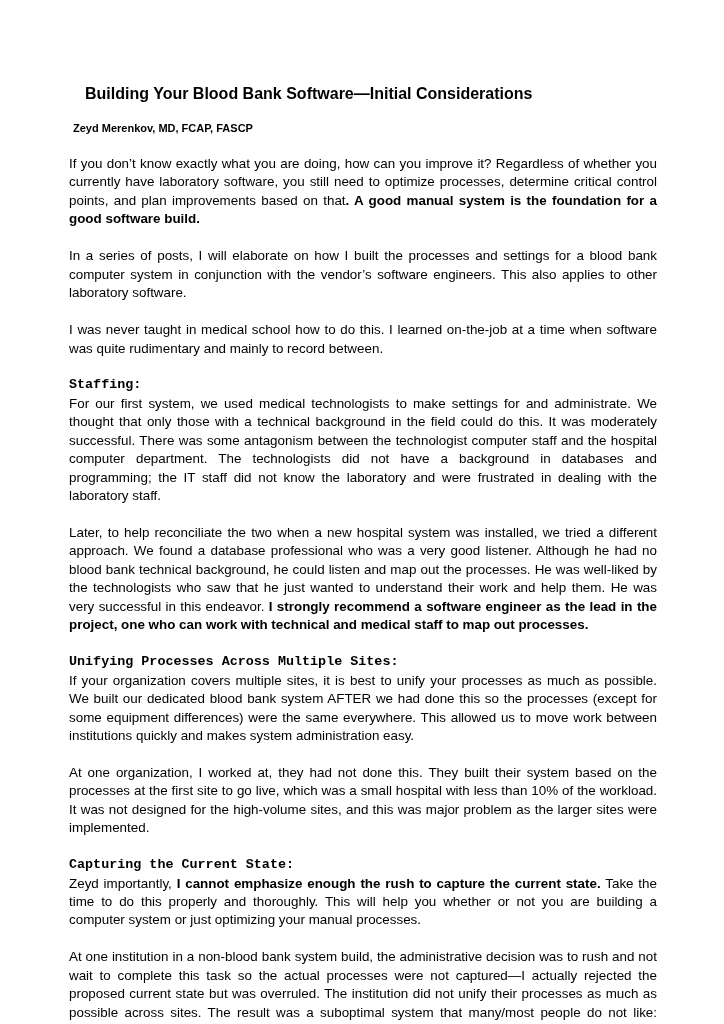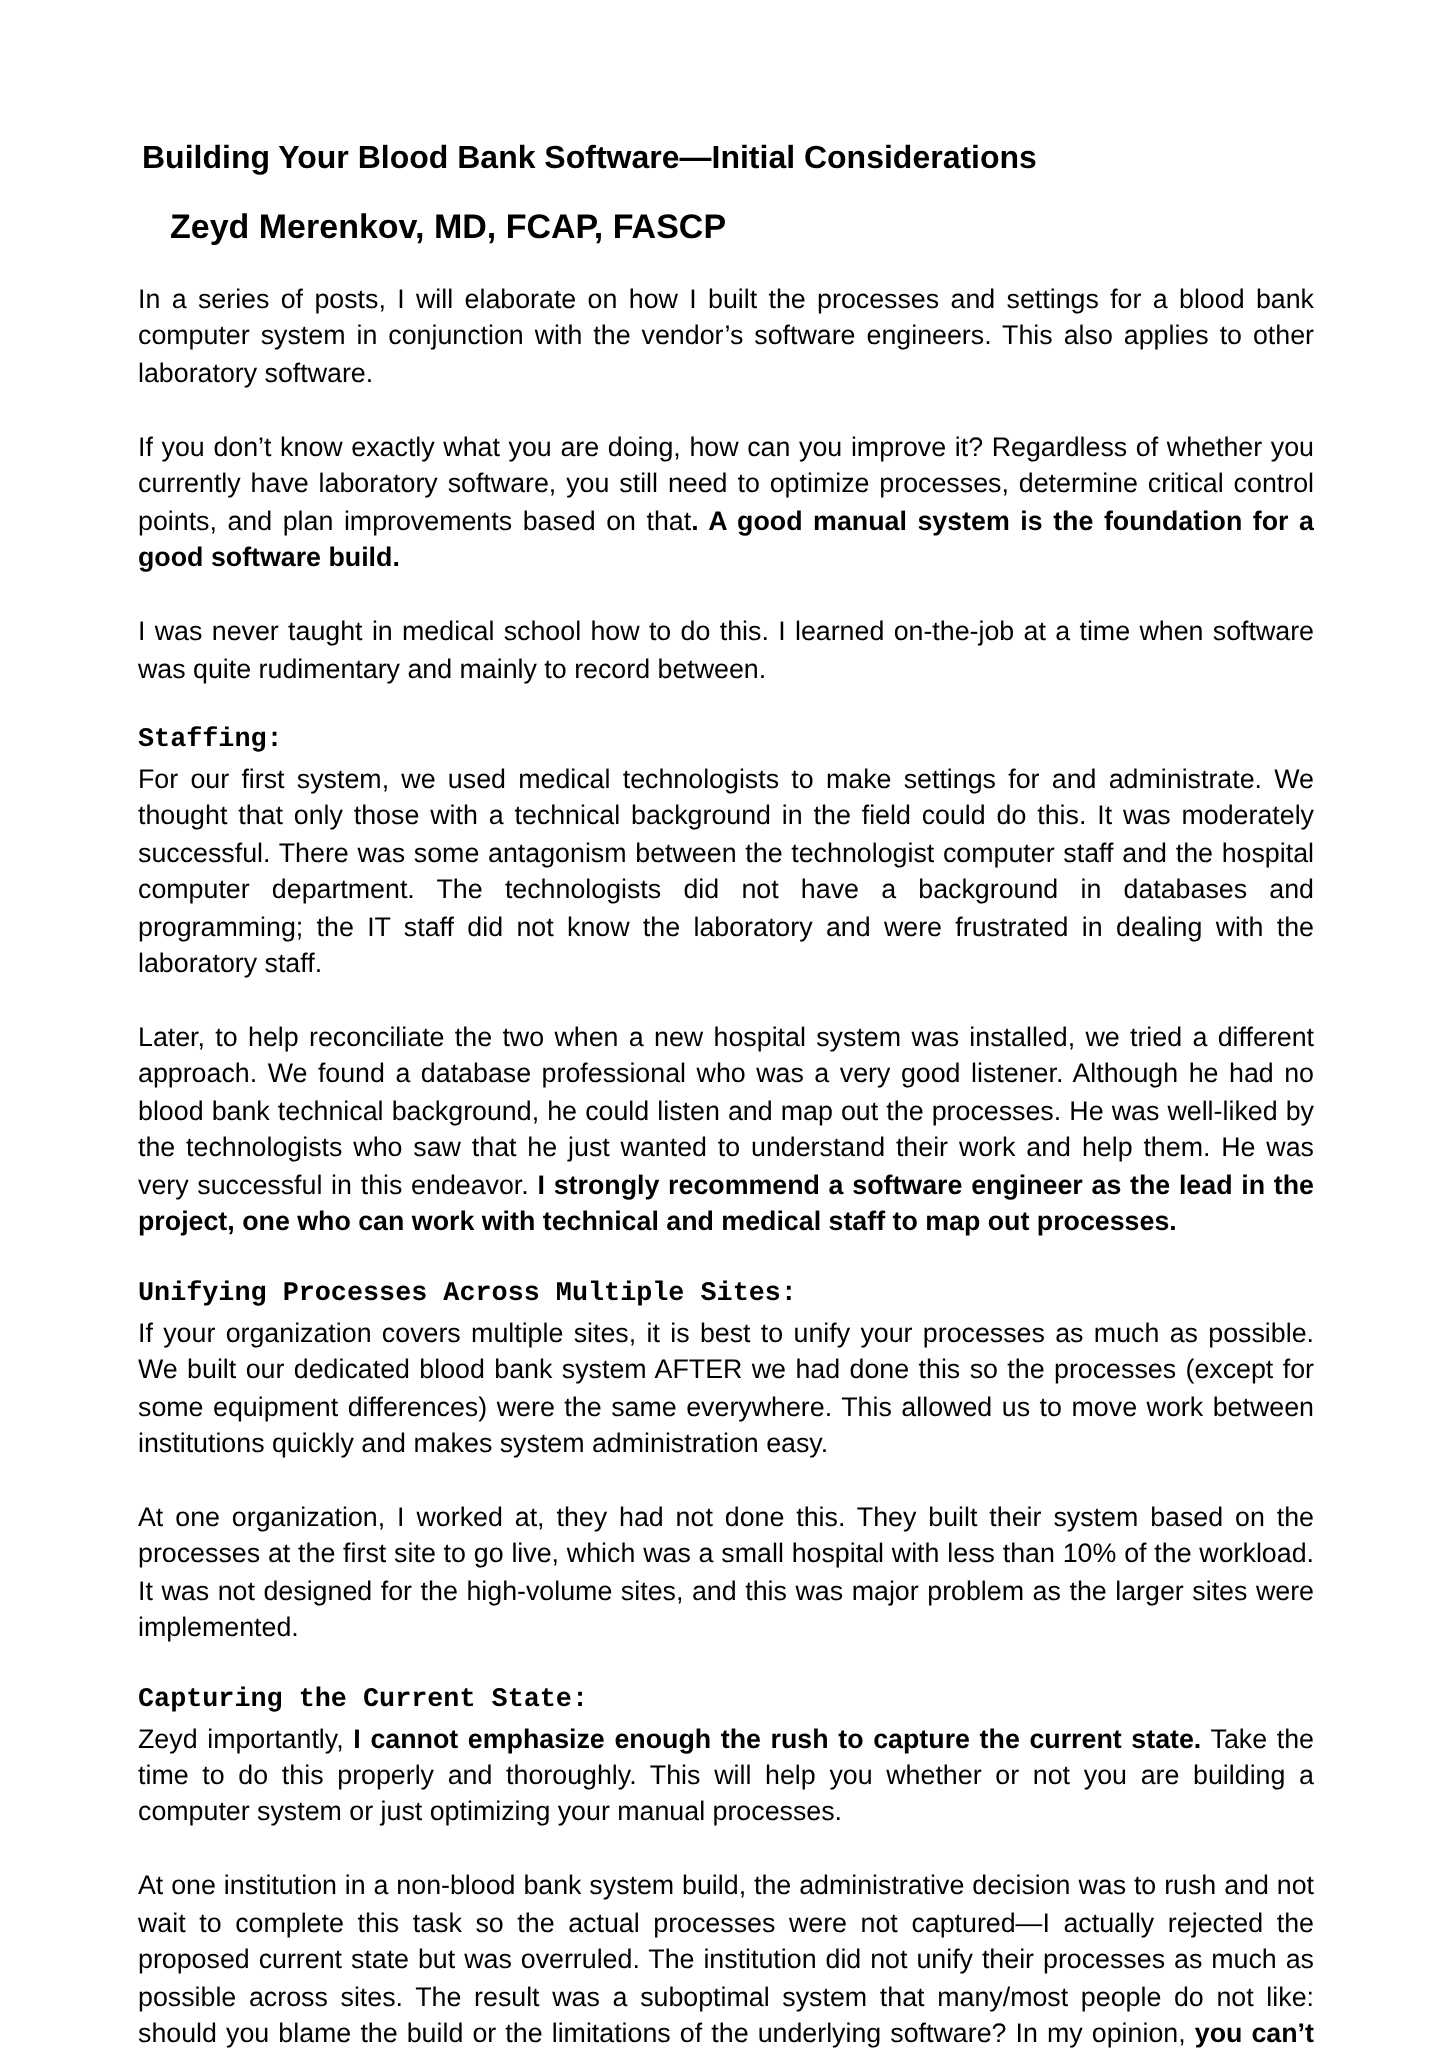--- a/index.html
+++ b/index.html
@@ -4,40 +4,40 @@
 <style>
   html, body { margin: 0; padding: 0; background: #ffffff; }
   body { width: 724px; height: 1024px; overflow: hidden; position: relative; }
   .page {
     position: absolute; left: 69px; top: 68px; width: 588px;
     font-family: "Liberation Sans", sans-serif;
     color: #000000;
     font-size: 13.4px;
     line-height: 18.45px;
   }
-  .title { font-weight: bold; font-size: 16px; line-height: 19px; margin: 2px; }
-  .byline { font-weight: bold; font-size: 17px; line-height: 18px; margin: 16px; }
+  .title { font-weight: bold; font-size: 16px; line-height: 19px; margin: 16px; }
+  .byline { font-weight: bold; font-size: 11px; line-height: 18px; margin: 4px; }
   p { margin: 0 0 18.45px 0; text-align: justify; }
   .header-block { margin-bottom: 18px; }
   .section-heading { font-weight: bold; display: block; font-family: Liberation Mono, monospace; }
   .bold { font-weight: bold; }
 </style>
 </head>
 <body>
 
 <div class="page">
 
   <div class="header-block">
     <h1 class="title">Building Your Blood Bank Software—Initial Considerations</h1>
     <div class="byline">Zeyd Merenkov, MD, FCAP, FASCP</div>
   </div>
 
+  <p><span>If you don’t know exactly what you are doing, how can you improve it?  Regardless of whether you currently have laboratory software, you still need to optimize processes, determine critical control points, and plan improvements based on that</span><span class="bold">.  A good manual system is the foundation for a good software build.</span></p>
+
   <p>In a series of posts, I will elaborate on how I built the processes and settings for a blood bank computer system in conjunction with the vendor’s software engineers.  This also applies to other laboratory software.</p>
-
-  <p><span>If you don’t know exactly what you are doing, how can you improve it?  Regardless of whether you currently have laboratory software, you still need to optimize processes, determine critical control points, and plan improvements based on that</span><span class="bold">.  A good manual system is the foundation for a good software build.</span></p>
 
   <p>I was never taught in medical school how to do this.  I learned on-the-job at a time when software was quite rudimentary and mainly to record between.</p>
 
   <p><span class="section-heading">Staffing:</span><span>For our first system, we used medical technologists to make settings for and administrate.  We thought that only those with a technical background in the field could do this.  It was moderately successful.  There was some antagonism between the technologist computer staff and the hospital computer department.  The technologists did not have a background in databases and programming;  the IT staff did not know the laboratory and were frustrated in dealing with the laboratory staff.</span></p>
 
   <p><span>Later, to help reconciliate the two when a new hospital system was installed, we tried a different approach.  We found a database professional who was a very good listener.  Although he had no blood bank technical background, he could listen and map out the processes.  He was well-liked by the technologists who saw that he just wanted to understand their work and help them.  He was very successful in this endeavor.  </span><span class="bold">I strongly recommend a software engineer as the lead in the project, one who can work with technical and medical staff to map out processes.</span></p>
 
   <p><span class="section-heading">Unifying Processes Across Multiple Sites:</span><span>If your organization covers multiple sites, it is best to unify your processes as much as possible. We built our dedicated blood bank system AFTER we had done this so the processes (except for some equipment differences) were the same everywhere.   This allowed us to move work between institutions quickly and makes system administration easy.</span></p>
 
   <p>At one organization, I worked at, they had not done this.  They built their system based on the processes at the first site to go live, which was a small hospital with less than 10% of the workload.  It was not designed for the high-volume sites, and this was major problem as the larger sites were implemented.</p>

